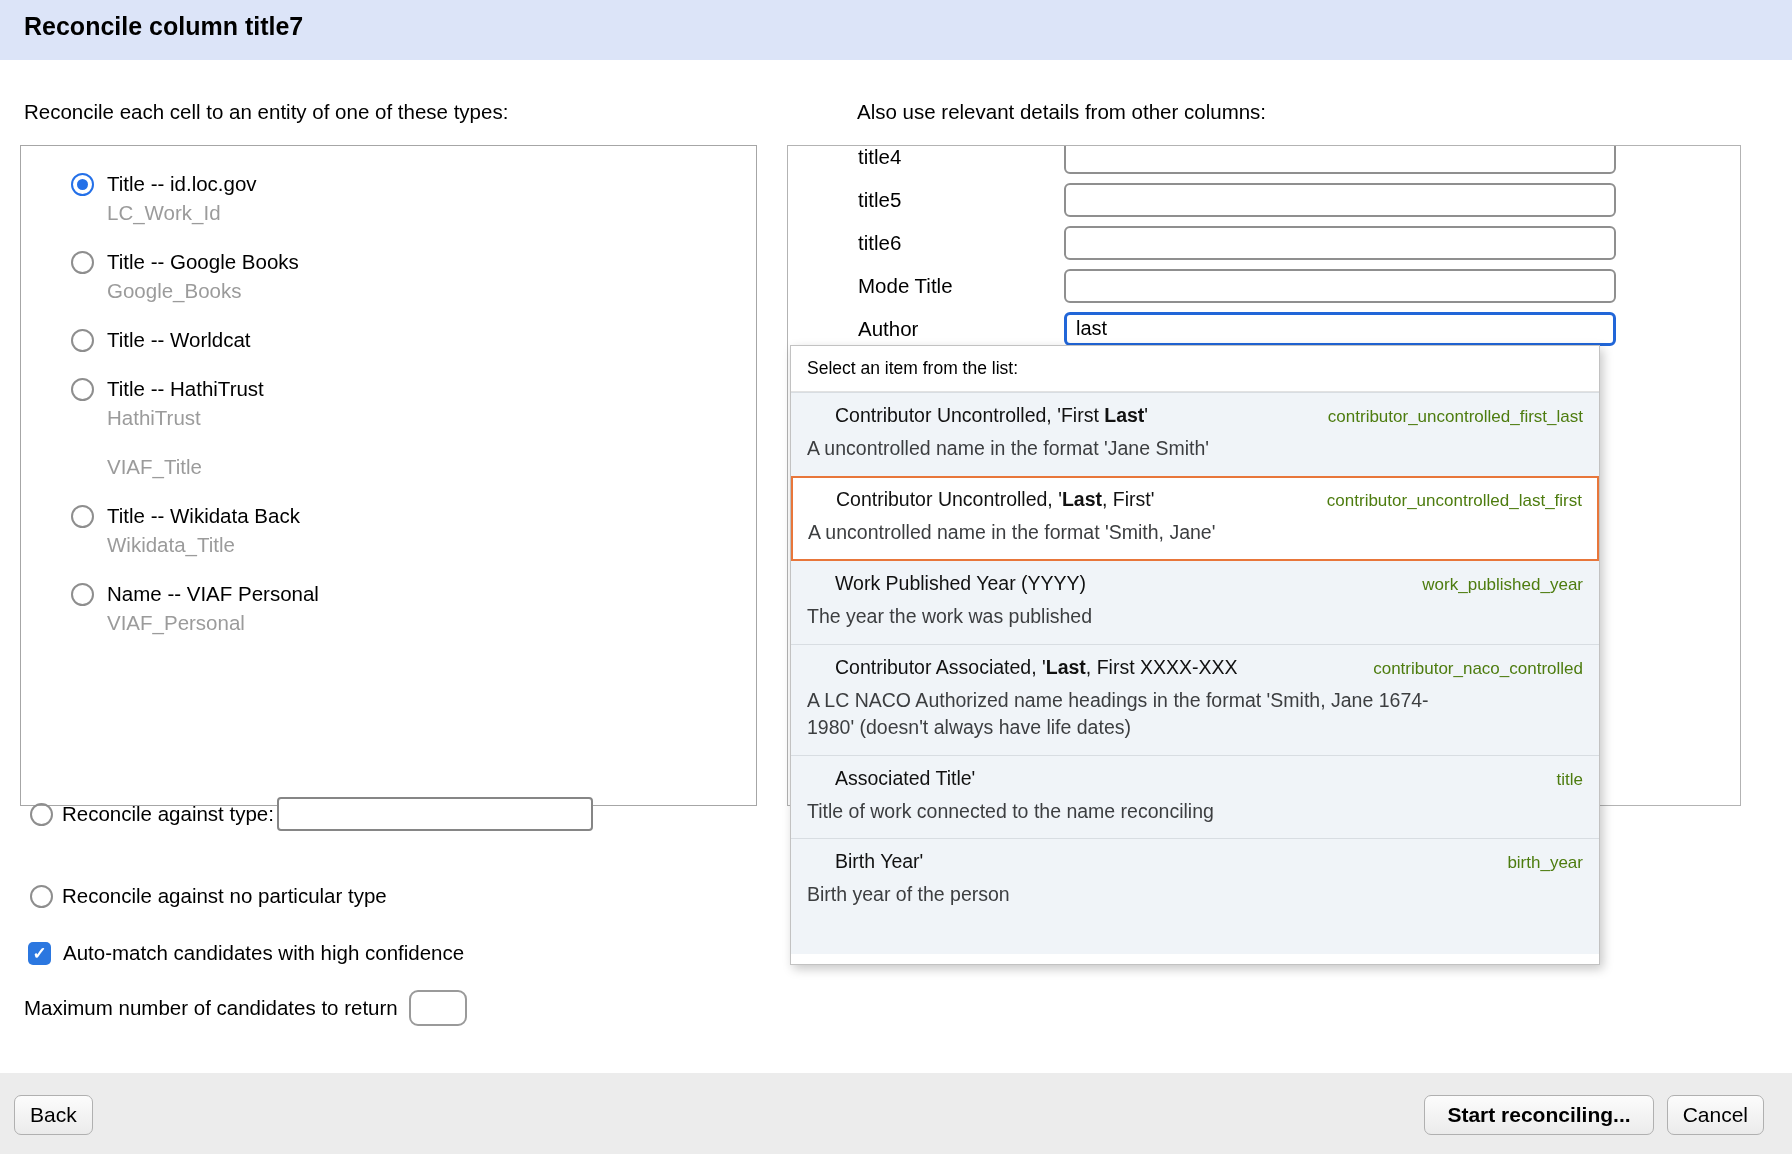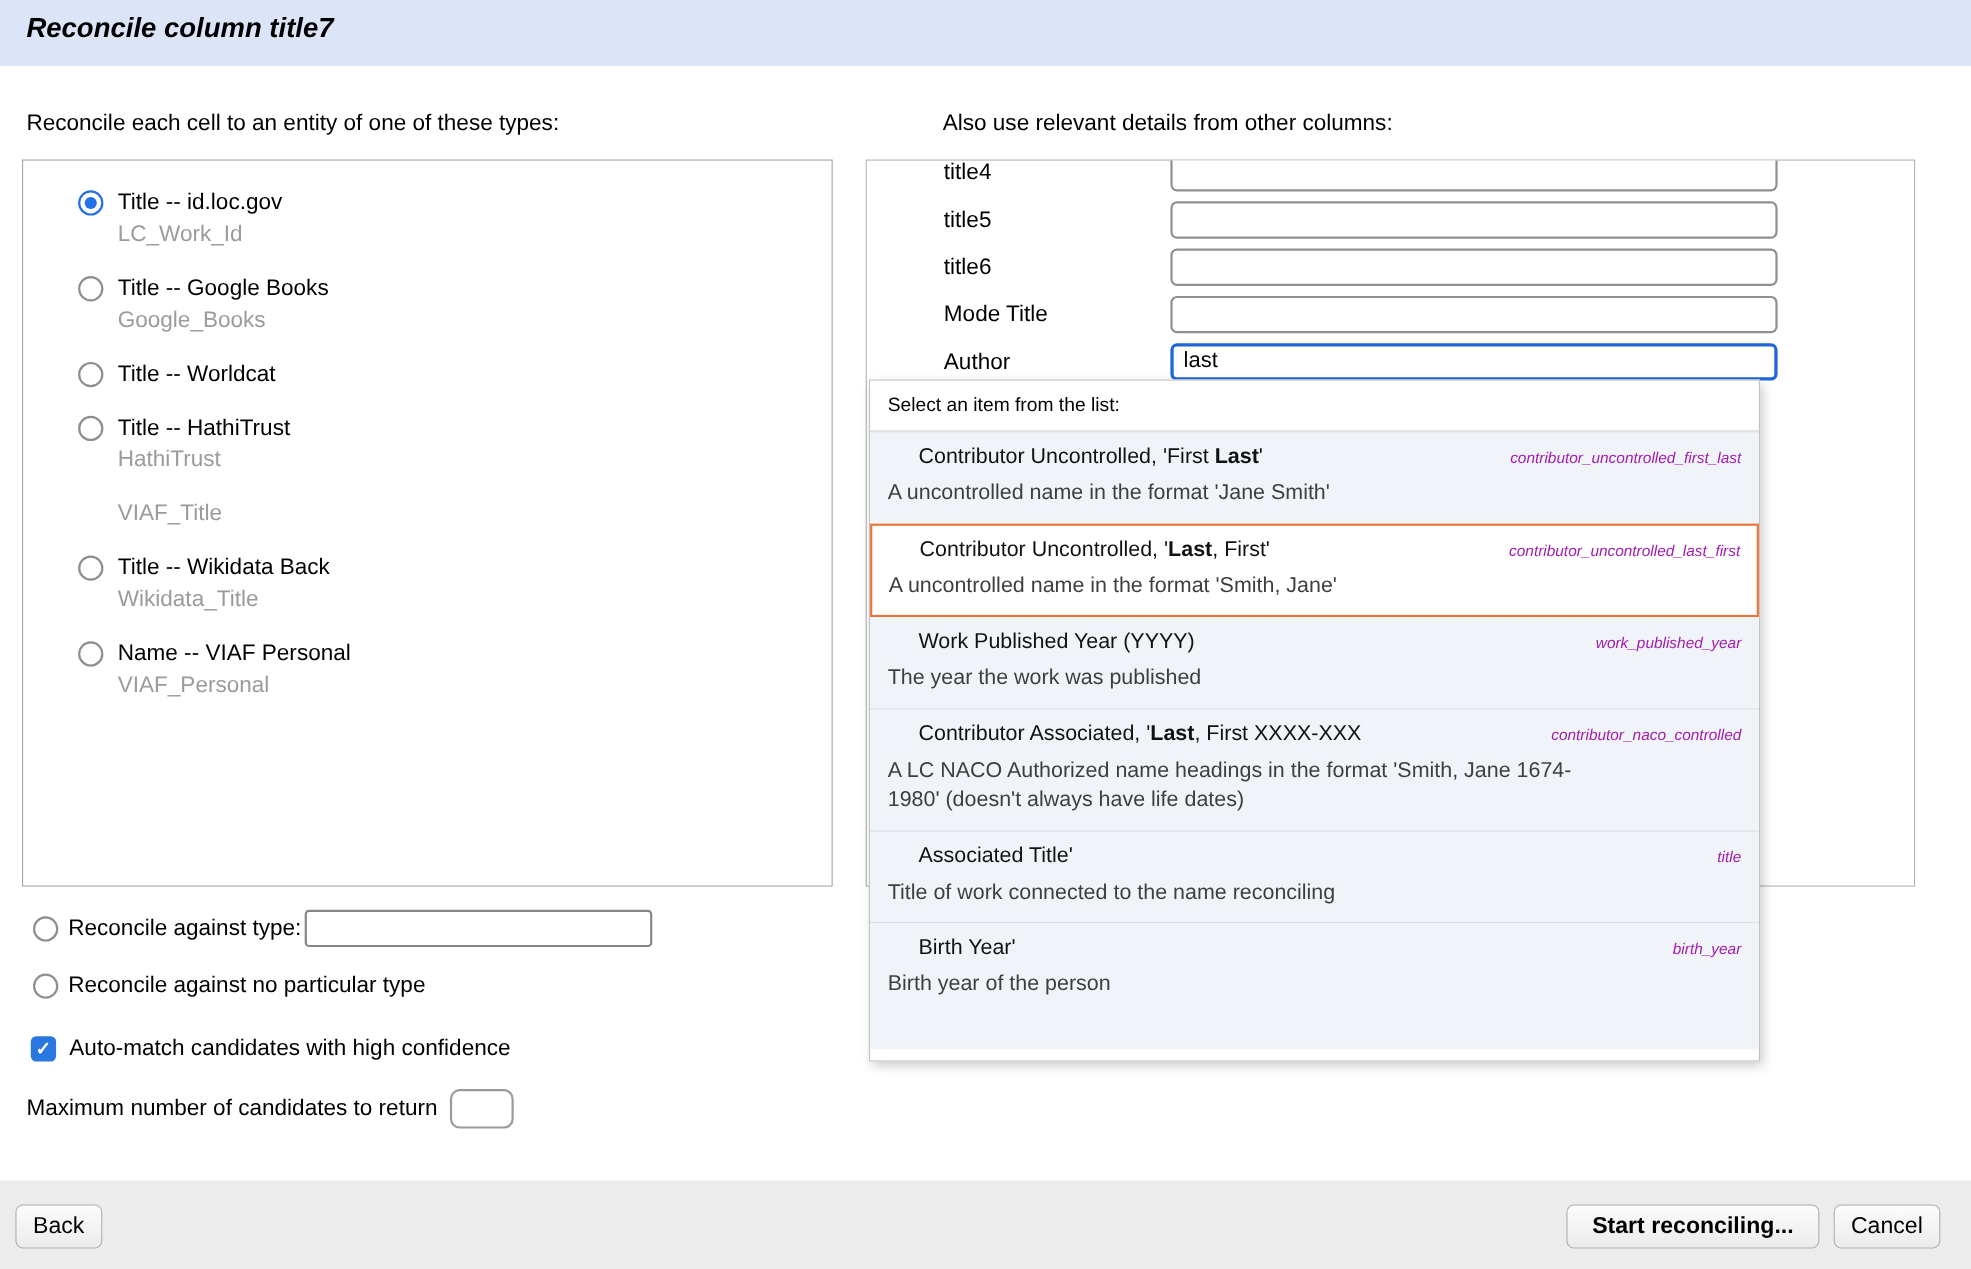--- a/index.html
+++ b/index.html
@@ -1,21 +1,21 @@
 <!DOCTYPE html>
 <html><head>
 <meta charset="utf-8">
 <style>
   html,body{margin:0;padding:0;}
   body{
     width:1792px;height:1154px;position:relative;background:#fff;
     font-family:"Liberation Sans",sans-serif;color:#000;overflow:hidden;
   }
   
-  .titlebar{position:absolute;left:0;top:0;width:100%;height:60px;background:#dce4f8;font-style:italic;}
+  .titlebar{position:absolute;left:0;top:0;width:100%;height:60px;background:#dce4f8;}
   .titlebar .t{margin:0;padding:12px 0 0 24px;font-size:25px;font-weight:bold;}
   
   .heading{position:absolute;top:100px;font-size:20.5px;}
   .heading.left{left:24px;}
   .heading.right{left:857px;}
   
   .left-panel{position:absolute;left:20px;top:145px;width:737px;height:661px;
     border:1px solid #a6a6a6;background:#fff;box-sizing:border-box;}
   .type-list{padding:26px 0 0 50px;}
   .type-item{margin-bottom:25px;}
@@ -39,27 +39,27 @@
   .suggest{position:absolute;left:790px;top:345px;width:810px;background:#fff;
     border:1px solid #c2c2c2;box-shadow:3px 4px 10px rgba(0,0,0,0.22);
     box-sizing:border-box;z-index:10;padding-bottom:10px;}
   .sg-header{padding:12px 16px;font-size:17.5px;border-bottom:1px solid #e2e2e2;}
   .sg-item{background:#f0f4f8;border-top:1px solid #d8dde2;padding:11px 16px 14px;cursor:default;}
   .sg-item:first-of-type{border-top:none;}
   .sg-item.highlighted{background:#fff;border:2px solid #e8763a;padding:10px 15px 13px;}
   .sg-item.highlighted + .sg-item{border-top:none;}
   .sg-row1{display:flex;justify-content:space-between;align-items:baseline;margin-left:28px;}
   .sg-title{font-size:19.5px;color:#111;}
-  .sg-code{font-size:14px;color:#a21caf;white-space:nowrap;margin-left:12px;font-style:italic;}
+  .sg-code{font-size:17px;color:#4d7c0f;white-space:nowrap;margin-left:12px;}
   .sg-desc{font-size:19.5px;color:#3c3e40;margin-top:8px;line-height:1.38;max-width:640px;}
   .sg-item.last{padding-bottom:46px;}
   
   .opt{position:absolute;display:flex;align-items:center;font-size:20.5px;}
   .opt .radio{margin-right:9px;}
-  .opt-type{left:30px;top:827px;}
+  .opt-type{left:30px;top:797px;}
   .opt-type-input{width:316px;height:34px;border:2px solid #868686;border-radius:4px;
     font-size:19px;font-family:inherit;padding:0 8px;box-sizing:border-box;margin-left:3px;outline:none;}
   .opt-notype{left:30px;top:884px;}
   .opt-auto{left:28px;top:941px;}
   .checkbox{width:23px;height:23px;border-radius:5px;background:#2b77e0;color:#fff;
     font-size:17px;font-weight:bold;display:flex;align-items:center;justify-content:center;
     margin-right:12px;flex:0 0 auto;}
   .opt-max{left:24px;top:990px;}
   .opt-max-input{width:58px;height:36px;border:2px solid #9a9a9a;border-radius:9px;
     font-size:19px;font-family:inherit;text-align:center;box-sizing:border-box;margin-left:11px;outline:none;}

